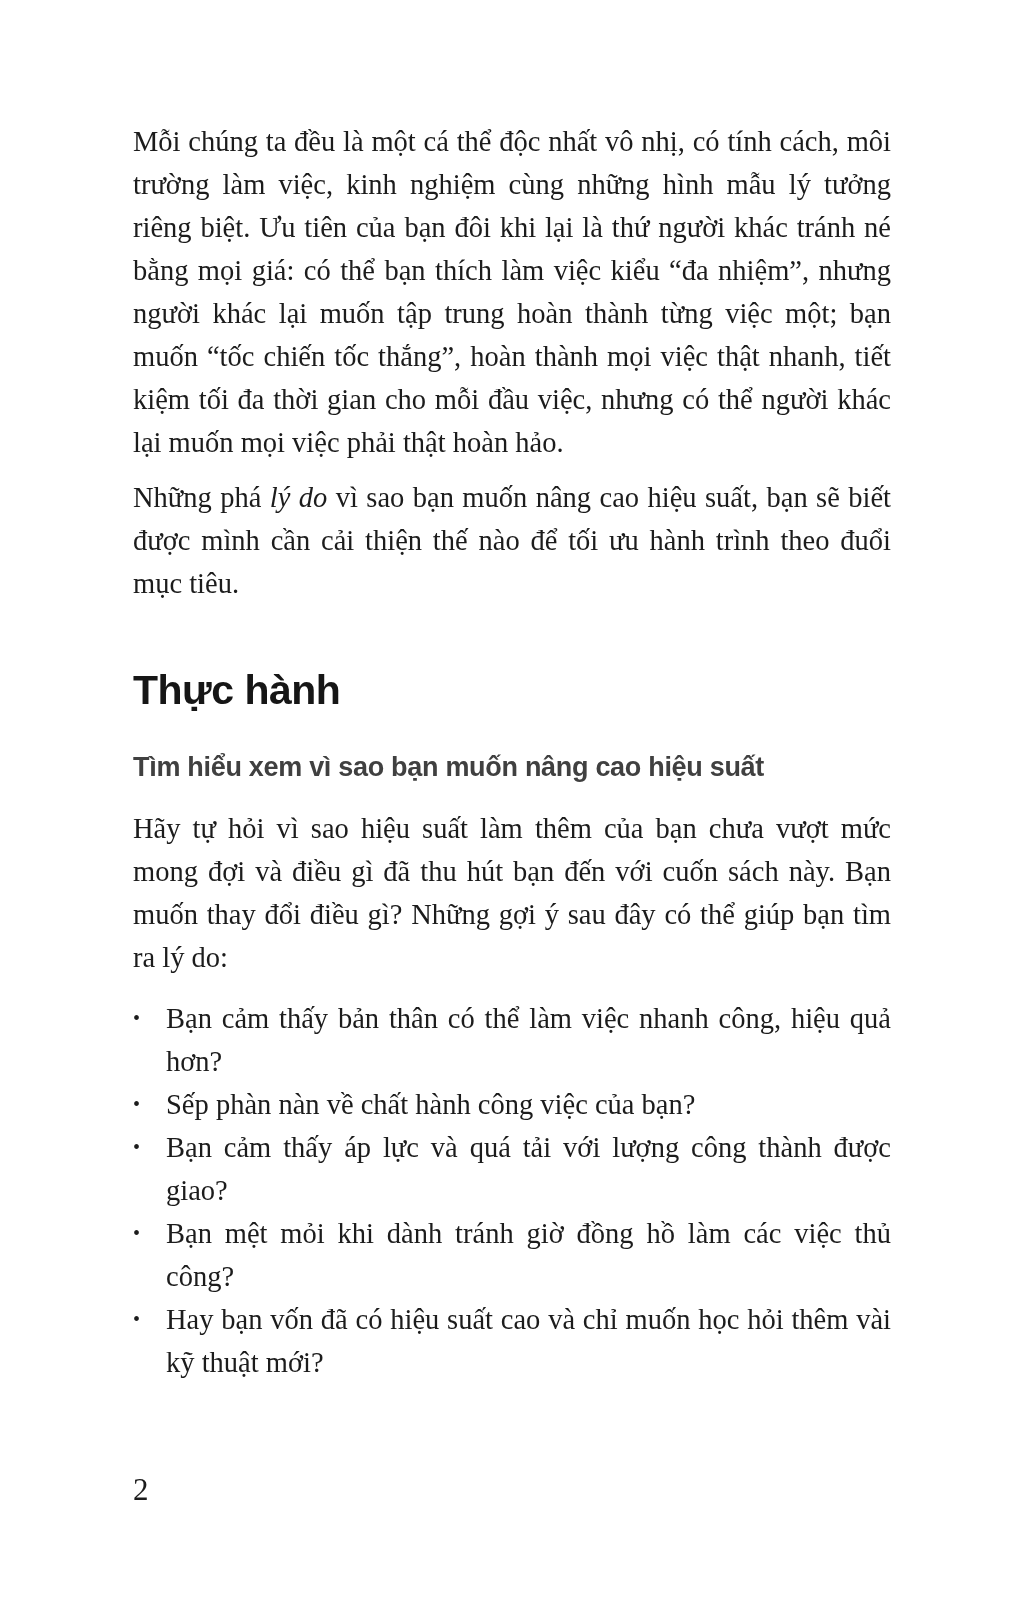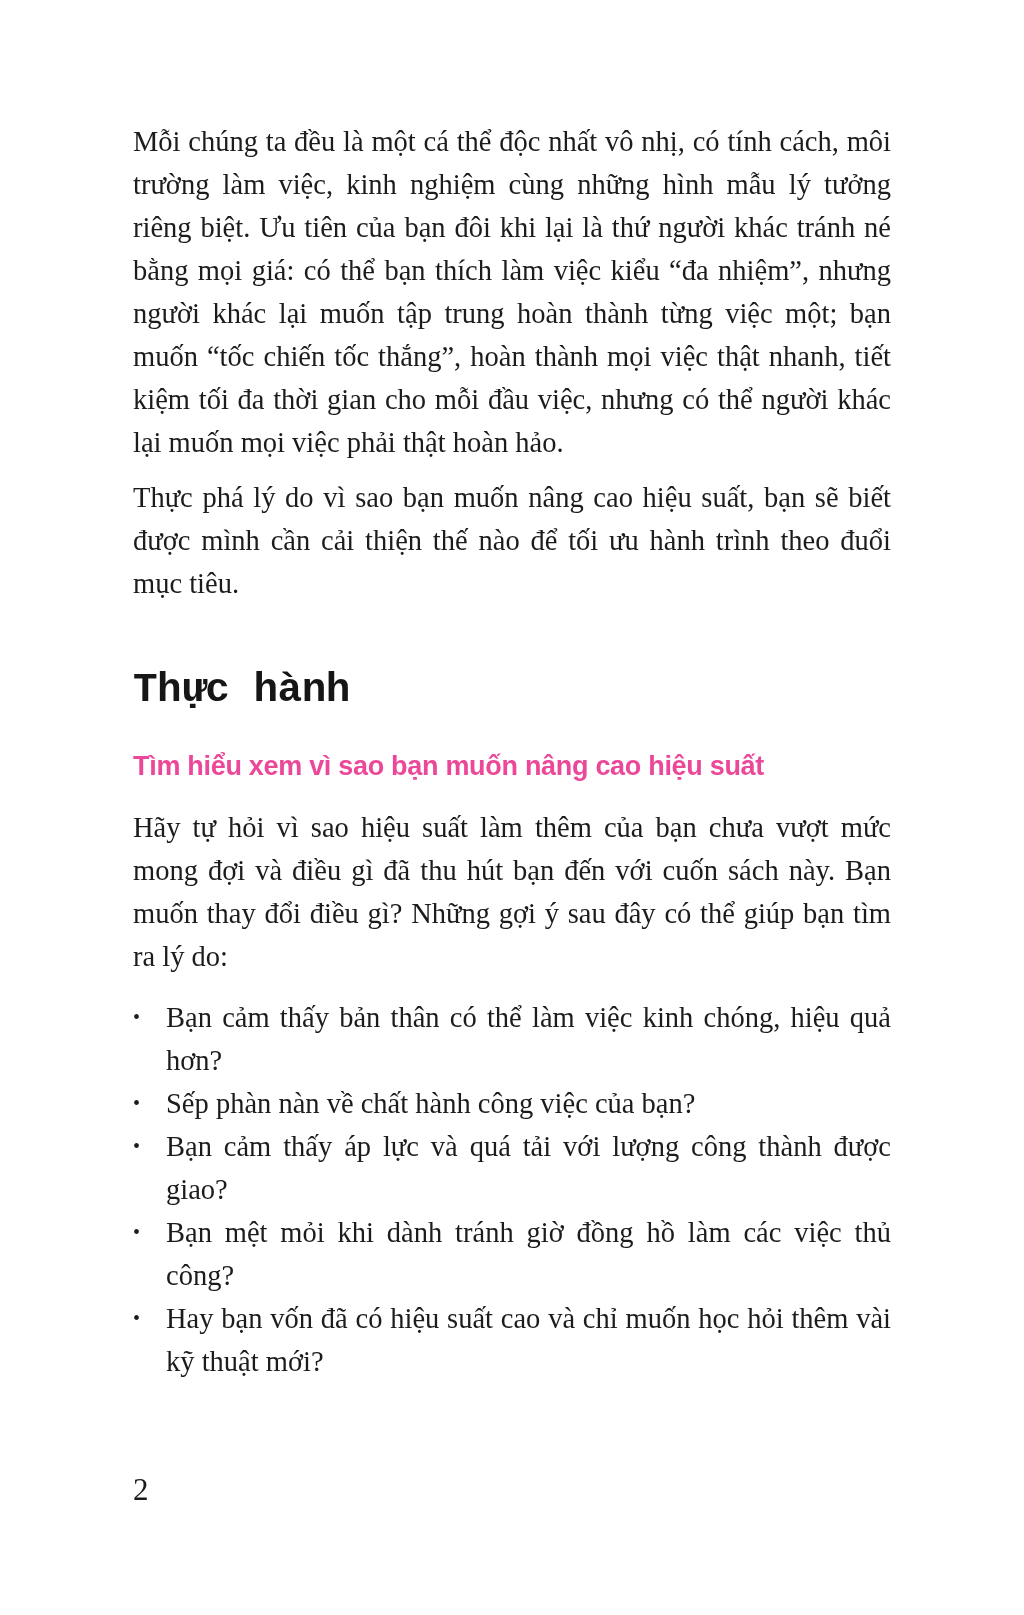--- a/index.html
+++ b/index.html
@@ -21,36 +21,36 @@
     left: 133px;
     top: 120px;
     width: 758px;
   }
   p.body-para {
     font-size: 28.5px;
     line-height: 43px;
     text-align: justify;
     margin: 0 0 12px 0;
   }
-  .italic { }
+  .italic { font-style: italic; }
   h1.section-heading {
-    font-family: Liberation Mono, monospace;
+    font-family: Liberation Sans, sans-serif;
     font-weight: 700;
     font-size: 41px;
     letter-spacing: -0.5px;
     margin: 62px 0 38px 0;
     color: #161616;
   }
   h2.sub-heading {
     font-family: "Liberation Sans", sans-serif;
     font-weight: 700;
     font-size: 27px;
     letter-spacing: -0.3px;
     margin: 0 0 24px 0;
-    color: #ec4899;
+    color: #404040;
   }
   ul.bullet-list {
     list-style: none;
     margin: 18px 0 0 0;
     padding: 0;
   }
   ul.bullet-list li {
     display: flex;
     align-items: flex-start;
     font-size: 28.5px;
@@ -79,35 +79,35 @@
 <body>
 
 <div class="page">
   <div class="content">
 
     <p class="body-para">
       <span>Mỗi chúng ta đều là một cá thể độc nhất vô nhị, có tính cách, môi trường làm việc, kinh nghiệm cùng những hình mẫu lý tưởng riêng biệt. Ưu tiên của bạn đôi khi lại là thứ người khác tránh né bằng mọi giá: có thể bạn thích làm việc kiểu “đa nhiệm”, nhưng người khác lại muốn tập trung hoàn thành từng việc một; bạn muốn “tốc chiến tốc thắng”, hoàn thành mọi việc thật nhanh, tiết kiệm tối đa thời gian cho mỗi đầu việc, nhưng có thể người khác lại muốn mọi việc phải thật hoàn hảo.</span>
     </p>
 
     <p class="body-para">
-      <span>Thực phá </span><span class="italic">lý do</span><span> vì sao bạn muốn nâng cao hiệu suất, bạn sẽ biết được mình cần cải thiện thế nào để tối ưu hành trình theo đuổi mục tiêu.</span>
+      <span>Những phá </span><span class="italic">lý do</span><span> vì sao bạn muốn nâng cao hiệu suất, bạn sẽ biết được mình cần cải thiện thế nào để tối ưu hành trình theo đuổi mục tiêu.</span>
     </p>
 
     <h1 class="section-heading">Thực hành</h1>
 
     <h2 class="sub-heading">Tìm hiểu xem vì sao bạn muốn nâng cao hiệu suất</h2>
 
     <p class="body-para">
       <span>Hãy tự hỏi vì sao hiệu suất làm thêm của bạn chưa vượt mức mong đợi và điều gì đã thu hút bạn đến với cuốn sách này. Bạn muốn thay đổi điều gì? Những gợi ý sau đây có thể giúp bạn tìm ra lý do:</span>
     </p>
 
     <ul class="bullet-list">
       <li>
         <span class="marker">•</span>
-        <span class="bullet-text">Bạn cảm thấy bản thân có thể làm việc kinh chóng, hiệu quả hơn?</span>
+        <span class="bullet-text">Bạn cảm thấy bản thân có thể làm việc nhanh công, hiệu quả hơn?</span>
       </li>
       <li>
         <span class="marker">•</span>
         <span class="bullet-text">Sếp phàn nàn về chất hành công việc của bạn?</span>
       </li>
       <li>
         <span class="marker">•</span>
         <span class="bullet-text">Bạn cảm thấy áp lực và quá tải với lượng công thành được giao?</span>
       </li>
       <li>

